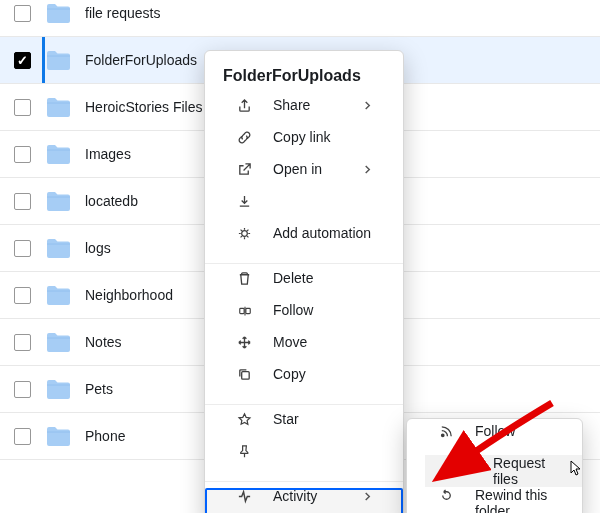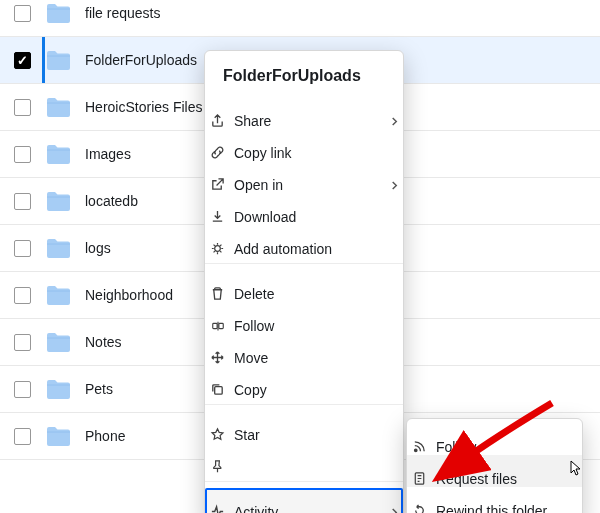--- a/index.html
+++ b/index.html
@@ -20,28 +20,28 @@
   .row.selected::before{content:"";position:absolute;left:42px;top:0;bottom:0;width:3px;background:var(--sel-bar);}
   .chk{width:17px;height:17px;border:1px solid #979797;border-radius:2px;display:flex;align-items:center;justify-content:center;background:#fff;flex-shrink:0;}
   .chk.on{background:#000;border-color:#000;color:#fff;}
   .chk.on::after{content:"✓";font-size:13px;line-height:1;font-weight:700;}
   .folder-icon{width:26px;height:22px;flex-shrink:0;}
   .folder-icon svg{display:block;}
   .name{flex:1;white-space:nowrap;overflow:hidden;text-overflow:ellipsis;}
 
   .menu{position:absolute;background:#fff;border:1px solid #d7d7d7;box-shadow:0 8px 24px rgba(0,0,0,.22);border-radius:6px;font-size:14px;color:var(--text);padding:6px 0;}
   .menu .title{padding:10px 18px 12px;font-weight:700;font-size:16px;}
-  .menu .item{display:flex;align-items:flex-end;gap:8px;height:32px;padding:0 4px;cursor:default;}
+  .menu .item{display:flex;align-items:flex-start;gap:20px;height:32px;padding:0 31px;cursor:default;}
   .menu .item .ic{width:17px;height:17px;display:flex;align-items:center;justify-content:center;color:#404040;flex-shrink:0;}
   .menu .item .lbl{flex:1;}
   .menu .item .chev{margin-left:auto;color:#555;}
   .menu .sep{height:1px;background:#ececec;margin:6px 0;}
   .menu .item.active{outline:2px solid var(--accent);outline-offset:-2px;background:#f5f5f5;border-radius:2px;}
   .menu.sub{padding:4px 0;}
-  .menu.sub .item.hover{background:var(--hover);}
+  .menu.sub .item.hover{background:var(--hover);margin-left:18px;}
 
   .arrow{position:absolute;pointer-events:none;}
   .arrow svg{overflow:visible;}
 
   .cursor{position:absolute;width:16px;height:20px;}
 </style>
 </head>
 <body>
 
 <div class="list" id="list">
@@ -178,21 +178,20 @@
       <span class="chev"><svg viewBox="0 0 10 10" width="9" height="9" fill="none" stroke="currentColor" stroke-width="1.6">
           <path d="M3 1l4 4-4 4"></path>
         </svg></span>
     </div>
     <div class="item">
       <span class="ic">
         <svg viewBox="0 0 16 16" width="15" height="15" fill="none" stroke="currentColor" stroke-width="1.4">
           <path d="M8 2v8M5 7l3 3 3-3M3 13h10"></path>
         </svg>
       </span>
-      <span class="lbl">Download</span>
     </div>
     <div class="item">
       <span class="ic">
         <svg viewBox="0 0 16 16" width="15" height="15" fill="none" stroke="currentColor" stroke-width="1.3">
           <circle cx="8" cy="8" r="3"></circle>
           <path d="M8 2v2M8 12v2M2 8h2M12 8h2M3.8 3.8l1.4 1.4M10.8 10.8l1.4 1.4M3.8 12.2l1.4-1.4M10.8 5.2l1.4-1.4"></path>
         </svg>
       </span>
       <span class="lbl">Add automation</span>
     </div>

